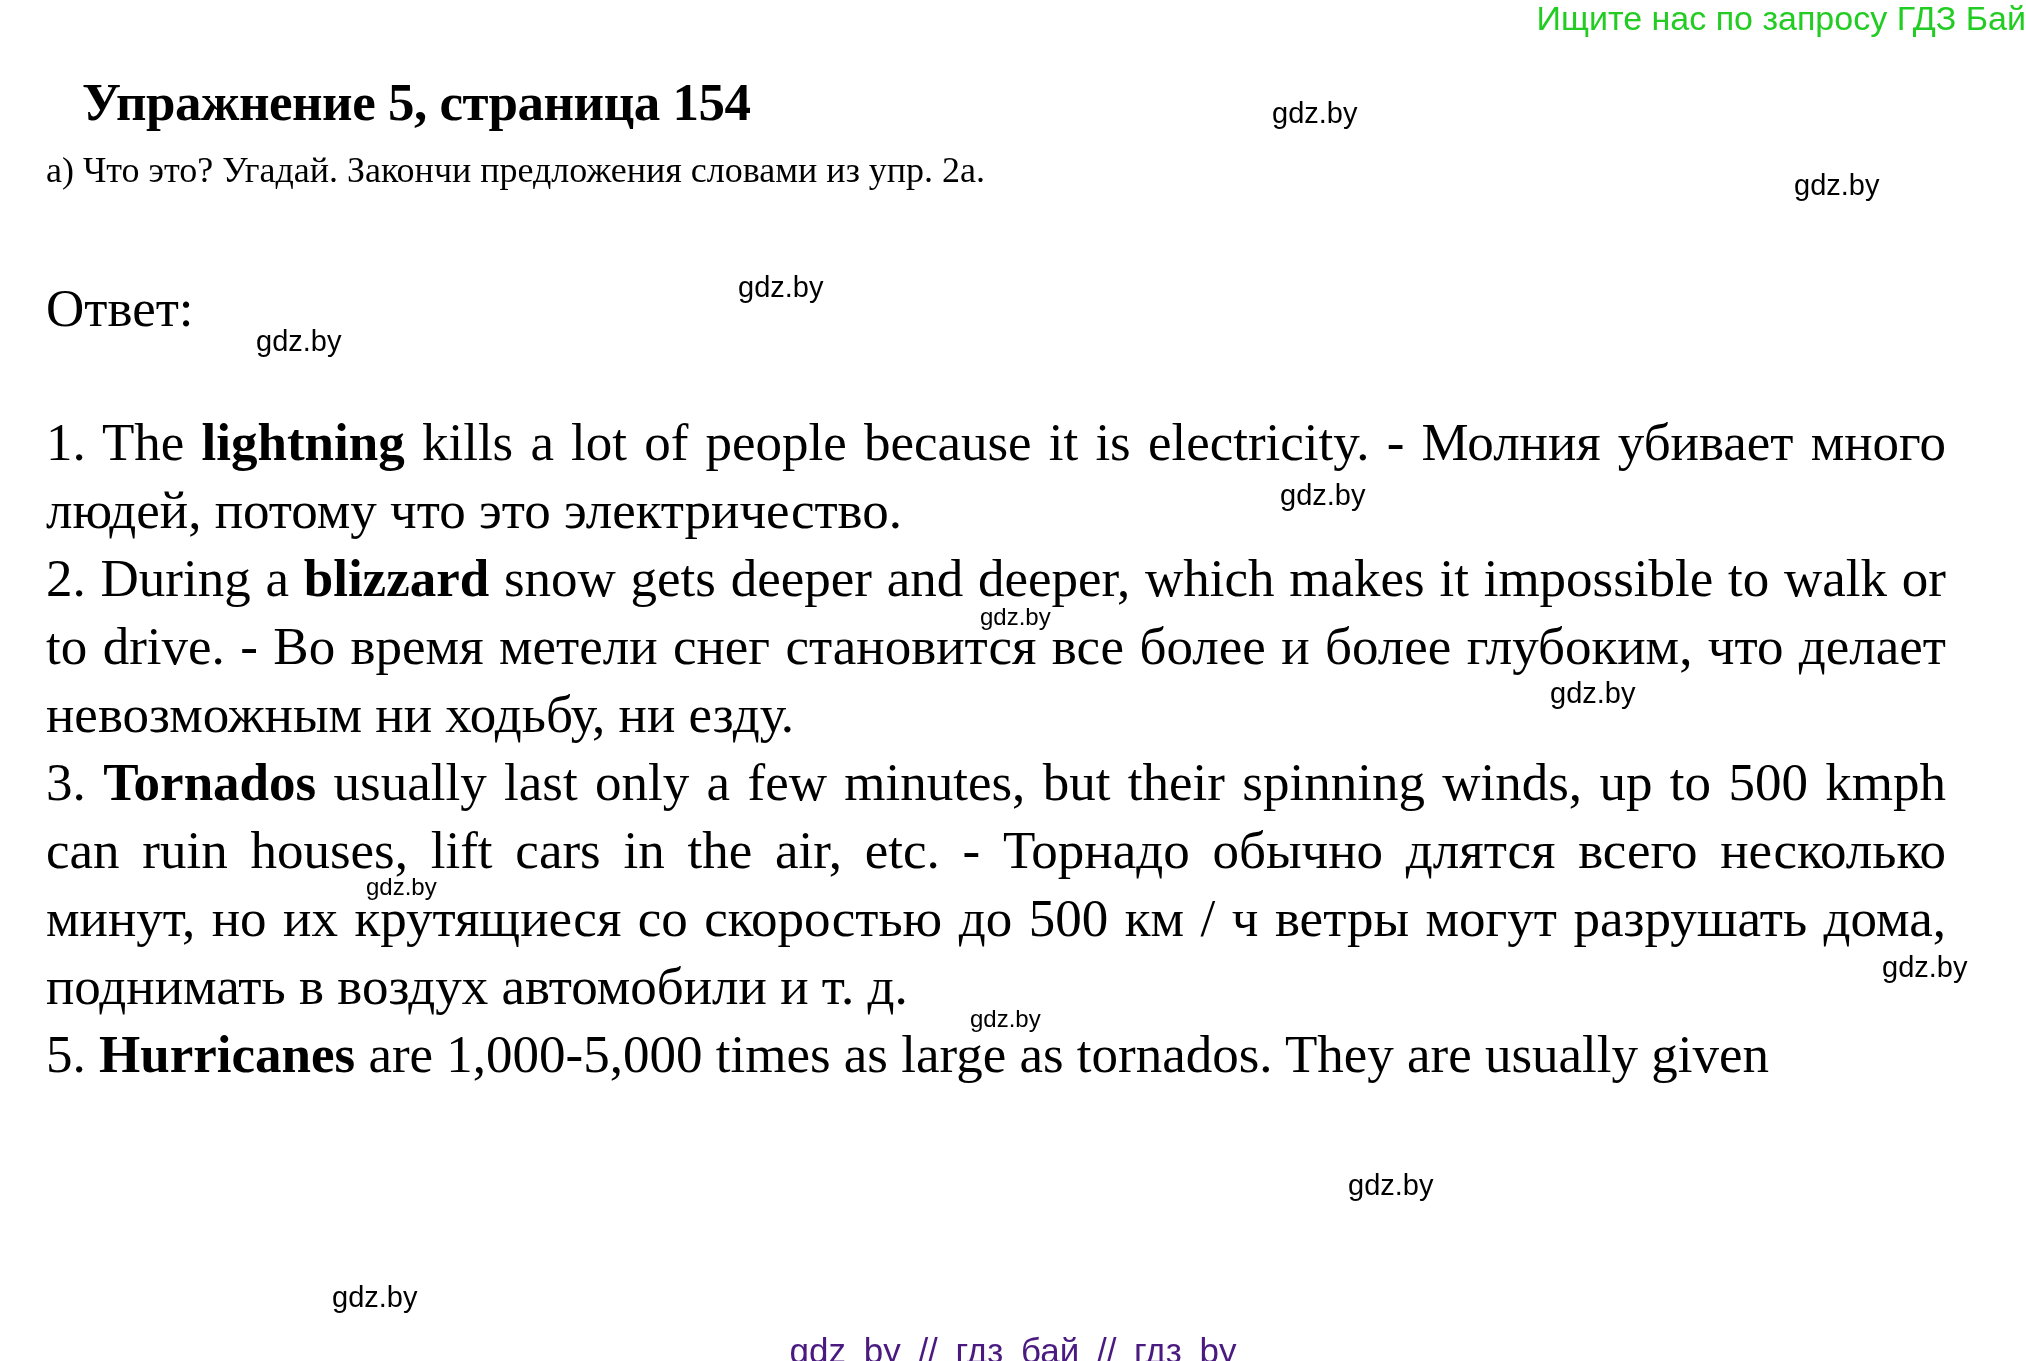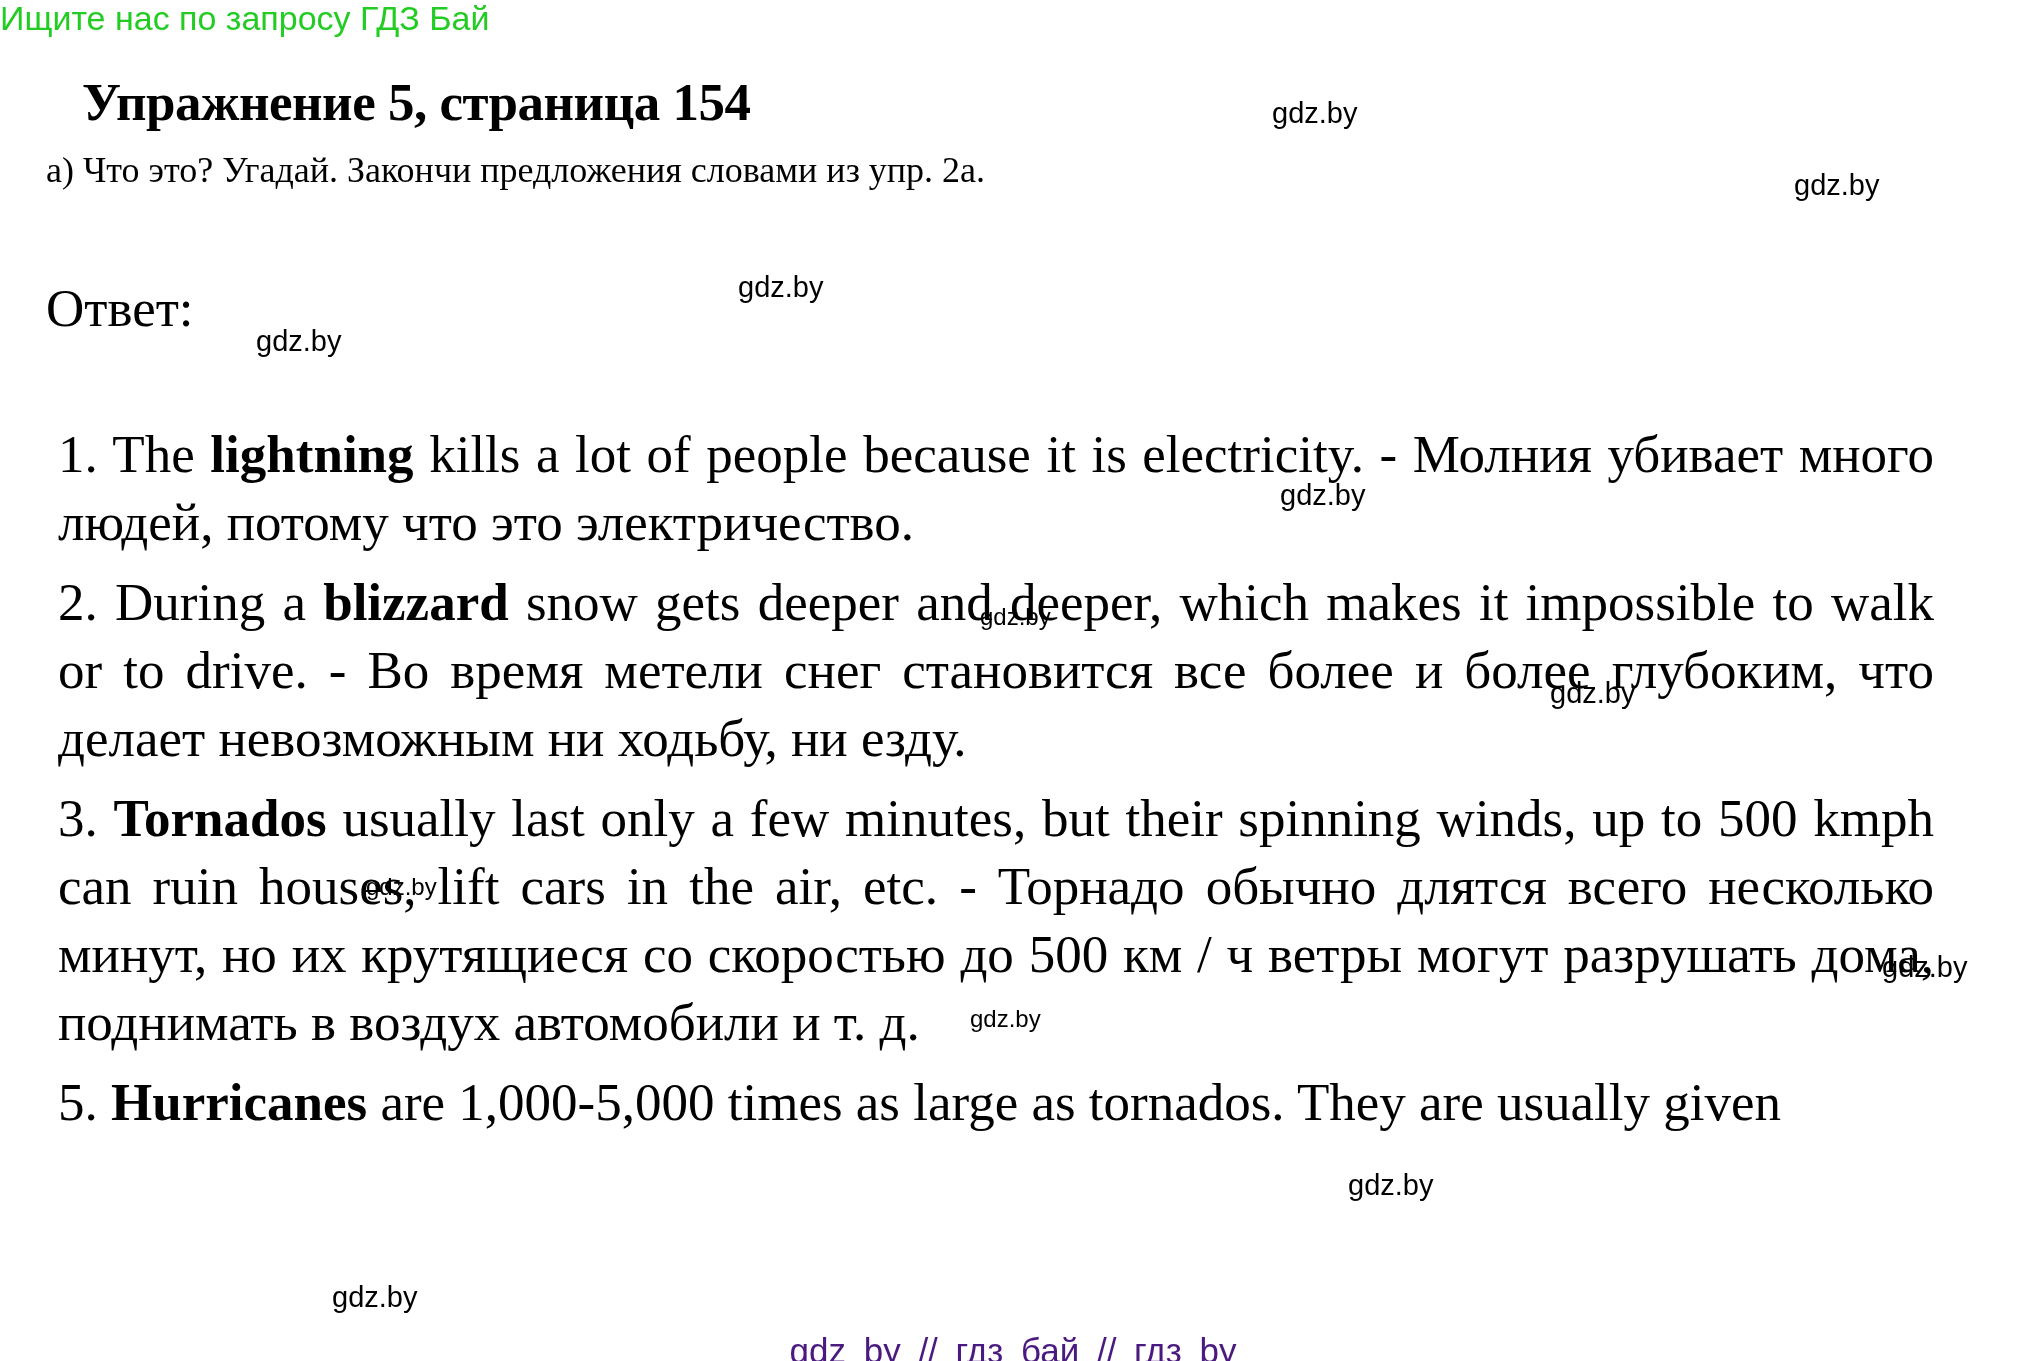--- a/index.html
+++ b/index.html
@@ -1,22 +1,22 @@
 <!DOCTYPE html>
 <html><head>
 <meta charset="utf-8">
 <style>
   html, body { margin: 0; padding: 0; background: #ffffff; }
   body { width: 2026px; height: 1361px; position: relative; overflow: hidden; font-family: "Liberation Serif", serif; color: #000; }
-  .top-banner { position: absolute; top: 0; left: 0; width: 2026px; text-align: left; font-family: "Liberation Sans", sans-serif; font-size: 34px; color: #22cc22; line-height: 36px; }
+  .top-banner { position: absolute; top: 0; left: 0; width: 2026px; text-align: right; font-family: "Liberation Sans", sans-serif; font-size: 34px; color: #22cc22; line-height: 36px; }
   .title { position: absolute; left: 46px; top: 72px; font-size: 53px; font-weight: bold; line-height: 60px; letter-spacing: -0.5px; margin-left: 36px; }
   .task { position: absolute; left: 46px; top: 140px; font-size: 36px; line-height: 60px; }
   .answer-label { position: absolute; left: 46px; top: 278px; font-size: 53px; line-height: 60px; text-align: right; }
   .answers { position: absolute; left: 46px; top: 408px; width: 1900px; font-size: 53px; line-height: 68px; text-align: justify; }
-  .answers p { margin: 12px; }
+  .answers p { margin: 0; }
   .answers b { font-weight: bold; }
   .wm { position: absolute; font-family: "Liberation Sans", sans-serif; font-size: 29px; color: #000000; line-height: 30px; }
   .wm.small { font-size: 24px; }
   .footer { position: absolute; top: 1333px; left: 0; width: 2026px; text-align: center; font-family: "Liberation Sans", sans-serif; font-size: 35px; color: #4a1a80; line-height: 36px; word-spacing: 8px; }
 </style>
 </head>
 <body>
 
 <div class="top-banner">Ищите нас по запросу ГДЗ Бай</div>
 

